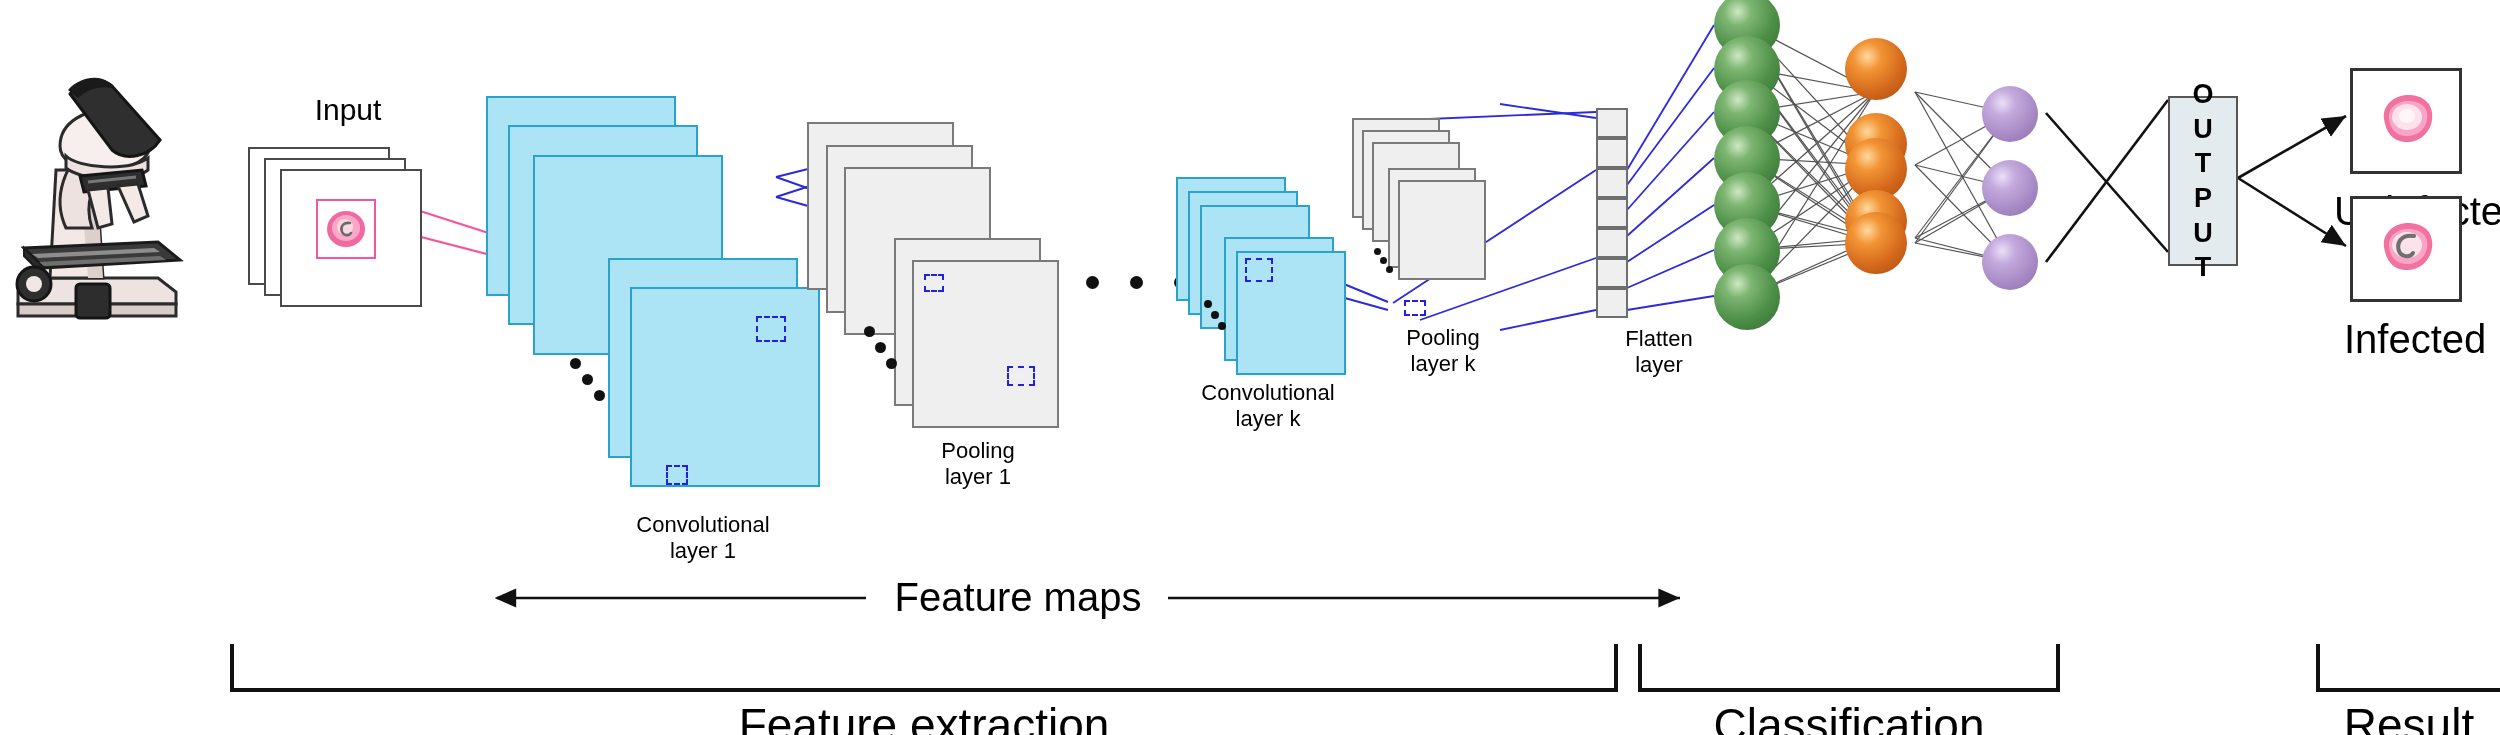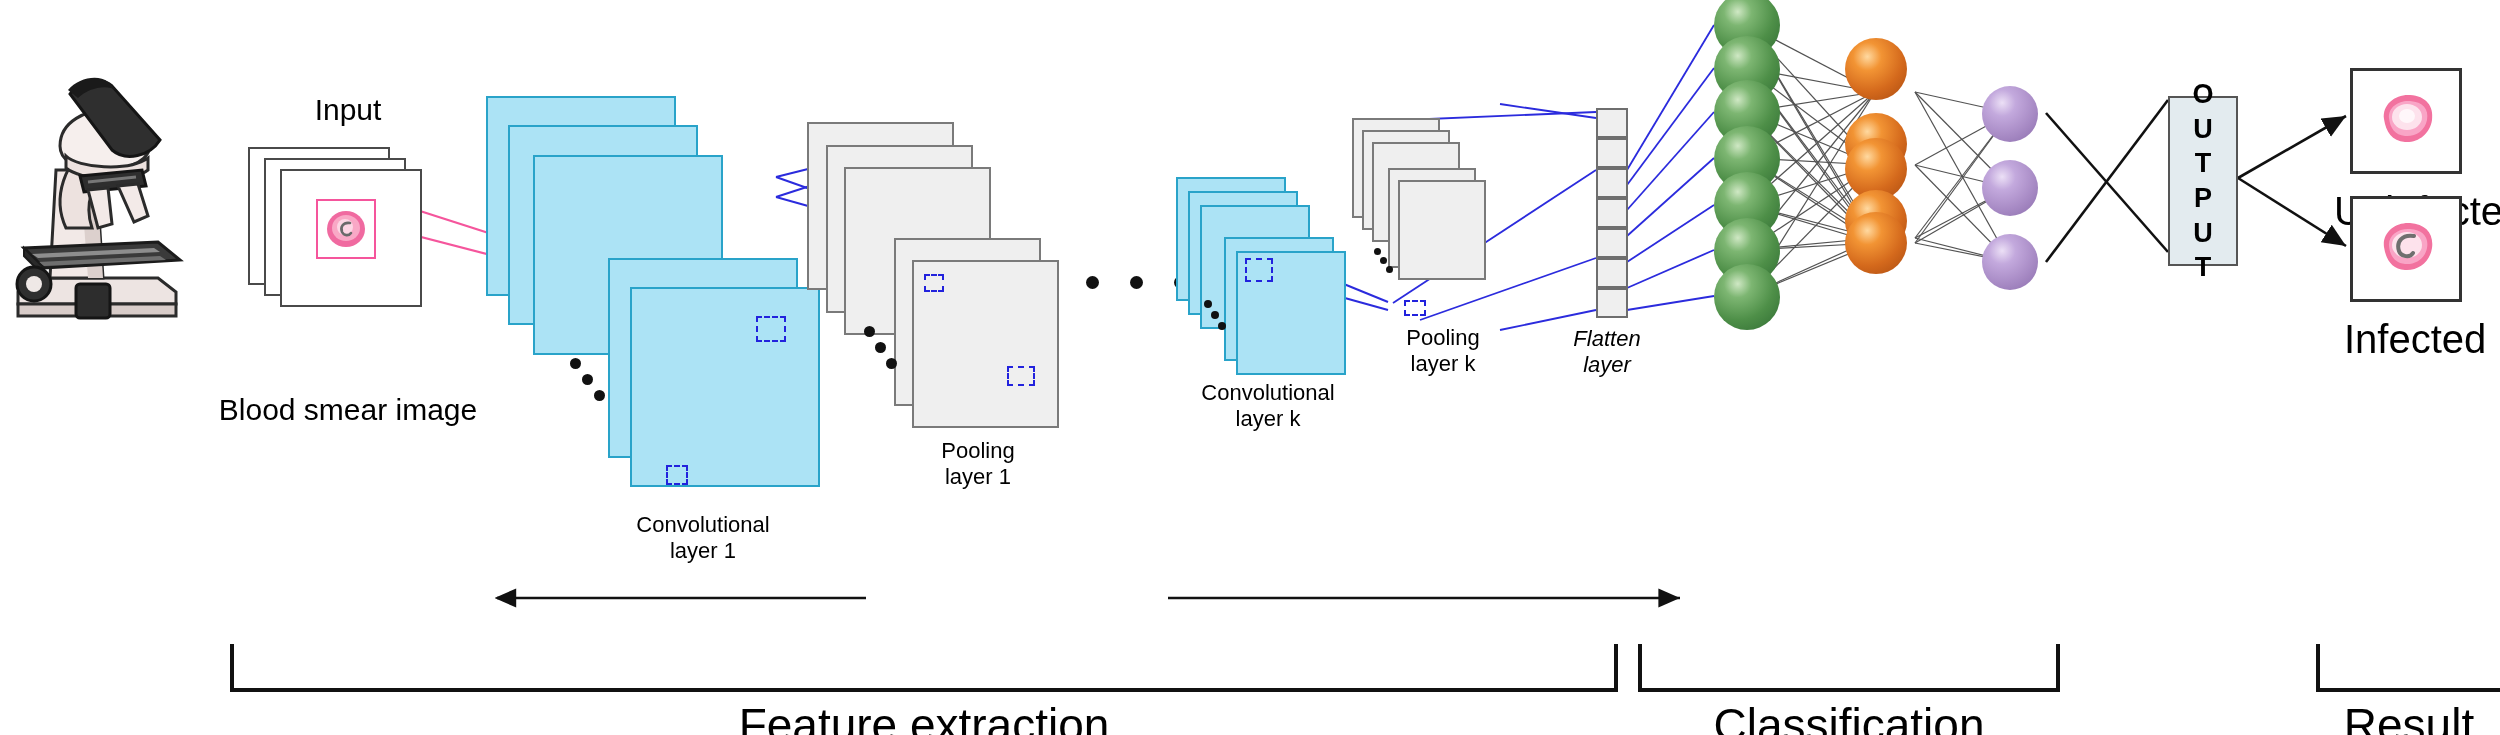--- a/index.html
+++ b/index.html
@@ -199,21 +199,20 @@
     <div class="card plain" style="left:280px;top:169px;width:142px;height:138px;"></div>
     <div class="patch pink" style="left:316px;top:199px;width:60px;height:60px;"></div>
     <svg class="abs" style="left:322px;top:205px;width:48px;height:48px;" viewBox="0 0 48 48">
       <ellipse cx="24" cy="24" rx="19" ry="18" fill="#F06AA0"></ellipse>
       <ellipse cx="24" cy="23" rx="14" ry="13" fill="#F9A8C6"></ellipse>
       <ellipse cx="23" cy="22" rx="8" ry="8" fill="#FDD6E4"></ellipse>
       <path d="M28 18 C21 17 18 22 20 27 C22 31 27 31 29 28" stroke="#6a6a6a" stroke-width="2.6" fill="none" stroke-linecap="round"></path>
     </svg>
   </div>
   <div class="lbl lbl-md" style="left:258px;top:92px;width:180px;">Input</div>
-  <div class="lbl lbl-md" style="left:178px;top:392px;width:340px;">Blood smear image</div>
 
   <div>
     <div class="card conv" style="left:486px;top:96px;width:190px;height:200px;"></div>
     <div class="card conv" style="left:508px;top:125px;width:190px;height:200px;"></div>
     <div class="card conv" style="left:533px;top:155px;width:190px;height:200px;"></div>
     <div class="card conv" style="left:608px;top:258px;width:190px;height:200px;"></div>
     <div class="card conv" style="left:630px;top:287px;width:190px;height:200px;"></div>
     <div class="patch" style="left:756px;top:316px;width:30px;height:26px;"></div>
     <div class="patch" style="left:666px;top:465px;width:22px;height:20px;"></div>
     <div class="abs dots-diag" style="left:570px;top:358px;width:60px;height:50px;">
@@ -282,21 +281,21 @@
 
   <div>
     <div class="flat-cell" style="left:1596px;top:108px;width:32px;height:30px;"></div>
     <div class="flat-cell" style="left:1596px;top:138px;width:32px;height:30px;"></div>
     <div class="flat-cell" style="left:1596px;top:168px;width:32px;height:30px;"></div>
     <div class="flat-cell" style="left:1596px;top:198px;width:32px;height:30px;"></div>
     <div class="flat-cell" style="left:1596px;top:228px;width:32px;height:30px;"></div>
     <div class="flat-cell" style="left:1596px;top:258px;width:32px;height:30px;"></div>
     <div class="flat-cell" style="left:1596px;top:288px;width:32px;height:30px;"></div>
   </div>
-  <div class="lbl lbl-sm" style="left:1540px;top:326px;width:134px;font-style:italic;">Flatten
+  <div class="lbl lbl-sm" style="left:1592px;top:326px;width:134px;">Flatten
 layer</div>
 
   <div>
 
     <div class="neuron n-green" style="left:1714px;top:-8px;width:66px;height:66px;"></div>
     <div class="neuron n-green" style="left:1714px;top:36px;width:66px;height:66px;"></div>
     <div class="neuron n-green" style="left:1714px;top:80px;width:66px;height:66px;"></div>
     <div class="neuron n-green" style="left:1714px;top:126px;width:66px;height:66px;"></div>
     <div class="neuron n-green" style="left:1714px;top:172px;width:66px;height:66px;"></div>
     <div class="neuron n-green" style="left:1714px;top:218px;width:66px;height:66px;"></div>
@@ -333,17 +332,18 @@
 
   <div class="resbox" style="left:2350px;top:196px;width:112px;height:106px;"></div>
   <svg class="abs" style="left:2374px;top:216px;width:66px;height:62px;" viewBox="0 0 66 62">
     <path d="M10 31 C8 16 22 6 36 7 C52 8 60 18 58 32 C56 46 44 55 31 54 C18 53 12 44 10 31 Z" fill="#F2729F"></path>
     <path d="M15 30 C14 19 25 12 36 13 C49 14 55 21 53 32 C51 43 41 49 31 48 C21 47 16 40 15 30 Z" fill="#F9A5C6"></path>
     <ellipse cx="33" cy="29" rx="15" ry="13" fill="#FDE2EC"></ellipse>
     <path d="M40 20 C28 18 22 26 25 35 C27 41 36 42 39 37" stroke="#6f6f6f" stroke-width="4" fill="none" stroke-linecap="round"></path>
   </svg>
   <div class="lbl lbl-xl" style="left:2330px;top:316px;width:180px;text-align:left;padding-left:14px;">Infected</div>
 
+  <div class="lbl lbl-xl" style="left:866px;top:574px;width:304px;">Feature maps</div>
   <div class="lbl" style="left:232px;top:698px;width:1384px;font-size:46px;">Feature extraction</div>
   <div class="lbl" style="left:1640px;top:698px;width:418px;font-size:46px;">Classification</div>
   <div class="lbl" style="left:2318px;top:698px;width:182px;font-size:46px;">Result</div>
 
 </div>
 
 </body></html>

